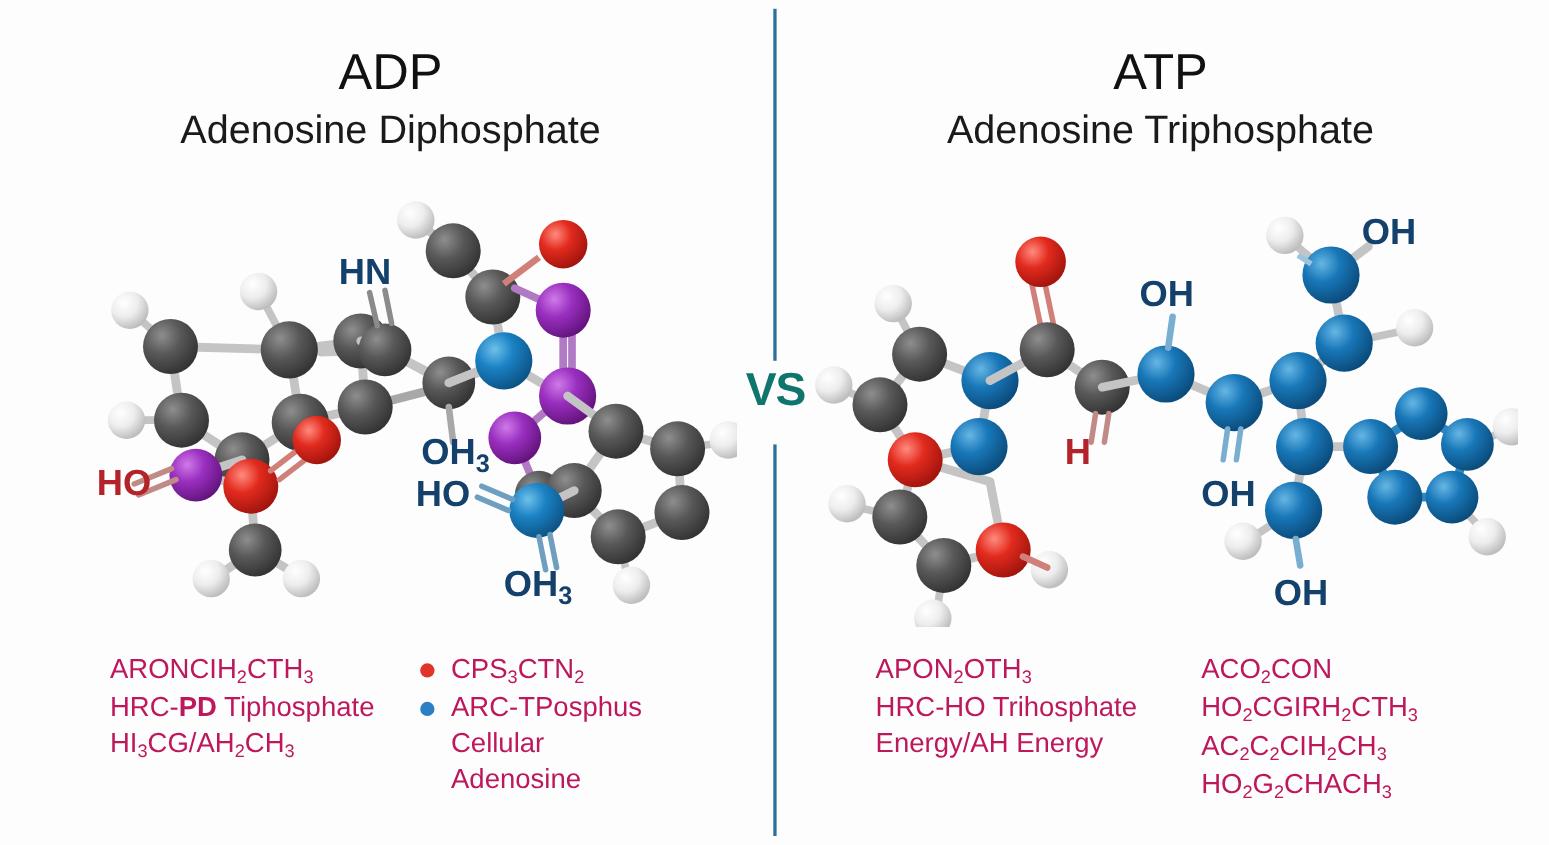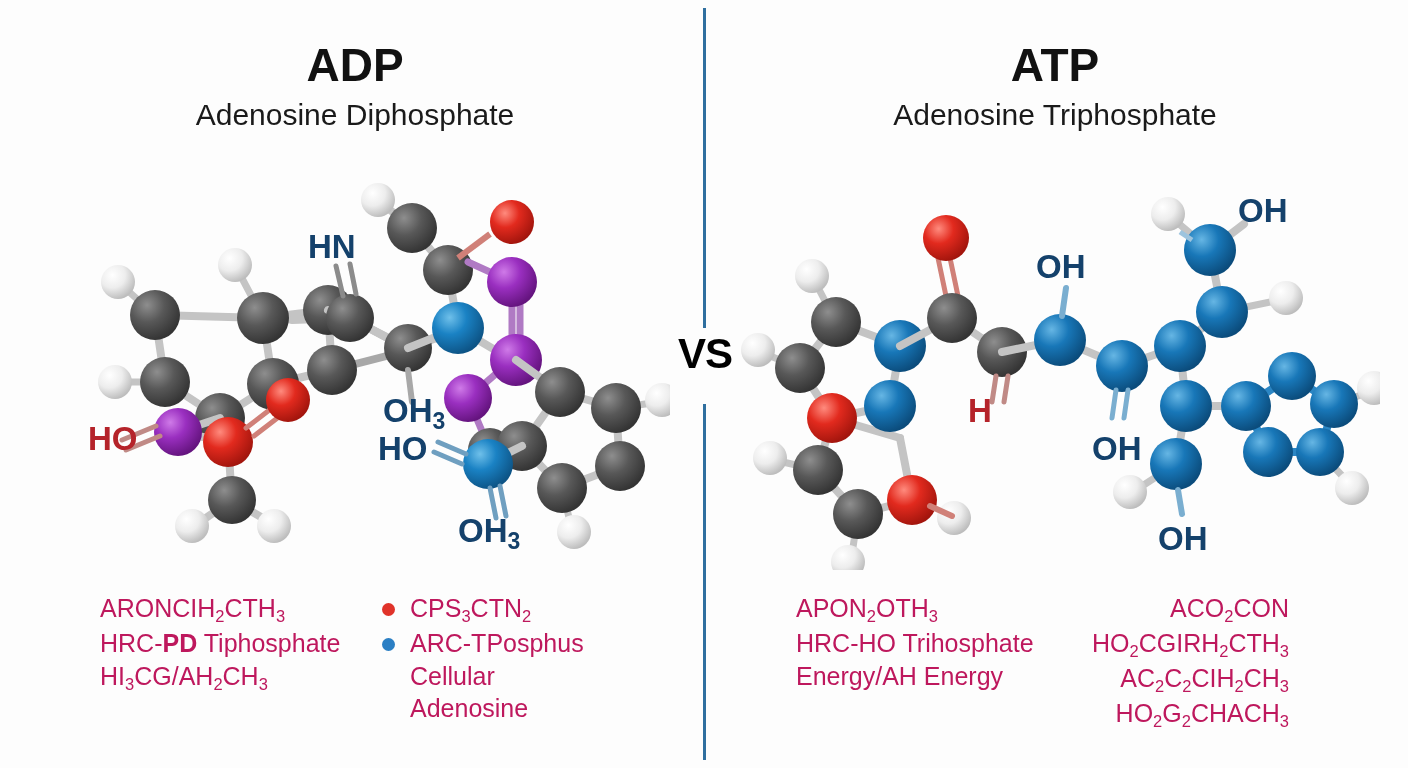--- a/index.html
+++ b/index.html
@@ -15,47 +15,47 @@
 
   
   .divider{
     position:absolute;left:703px;width:3px;background:#2f6f9f;
   }
   .divider.top{top:8px;height:320px;}
   .divider.bottom{top:404px;height:356px;}
 
   .vs-label{
     position:absolute;left:660px;top:330px;width:90px;
-    text-align:center;font-size:42px;font-weight:bold;color:#000000;
+    text-align:center;font-size:42px;font-weight:bold;color:#0f766e;
     letter-spacing:-1px;
   }
 
   
   .panel-head{position:absolute;text-align:center;}
-  .panel-head .abbr{font-size:46px;font-weight:bold;color:#111;line-height:1.0;letter-spacing:0px;}
-  .panel-head .full{font-size:30px;color:#1a1a1a;line-height:1.0;margin-top:12px;}
+  .panel-head .abbr{font-size:46px;font-weight:normal;color:#111;line-height:1.0;letter-spacing:0px;}
+  .panel-head .full{font-size:36px;color:#1a1a1a;line-height:1.0;margin-top:12px;}
   #head-adp{left:60px;top:42px;width:590px;}
   #head-atp{left:760px;top:42px;width:590px;text-align:center;}
 
   
   .mol{position:absolute;}
   #mol-adp{left:60px;top:170px;width:610px;height:400px;}
   #mol-atp{left:740px;top:170px;width:640px;height:400px;}
   .mol svg{display:block;width:100%;height:100%;}
 
   
   .desc{position:absolute;font-size:25px;color:#be185d;line-height:1.30;}
   .desc .row{white-space:nowrap;}
   .desc sub{font-size:0.66em;vertical-align:-0.28em;}
   .b{font-weight:bold;}
 
   #desc-adp-left{left:100px;top:592px;}
   #desc-adp-right{left:382px;top:592px;}
   #desc-atp-left{left:796px;top:592px;}
-  #desc-atp-right{left:1092px;top:592px;text-align:right;}
+  #desc-atp-right{left:1092px;top:592px;}
 
   .bullet-row{position:relative;padding-left:28px;white-space:nowrap;}
   .dot{
     position:absolute;left:0;top:11px;width:13px;height:13px;border-radius:50%;
   }
   .dot.red{background:#e0332a;}
   .dot.blue{background:#2b7fc4;}
 </style>
 </head>
 <body>

